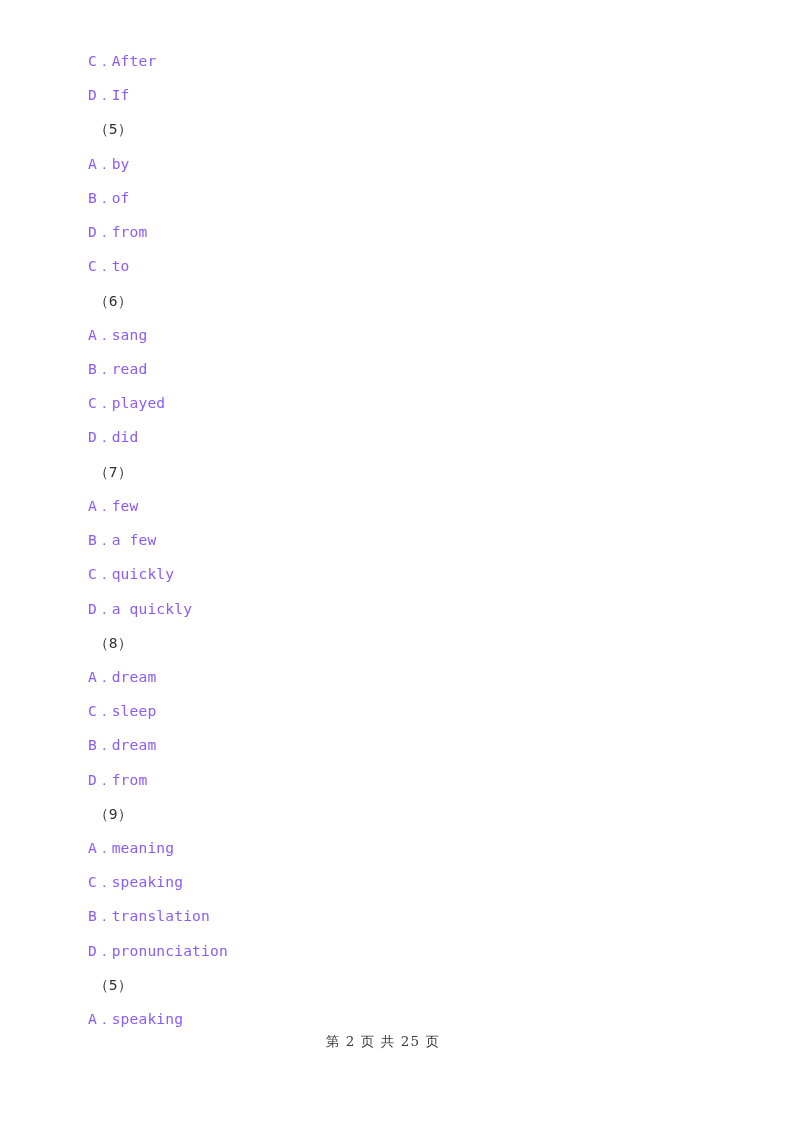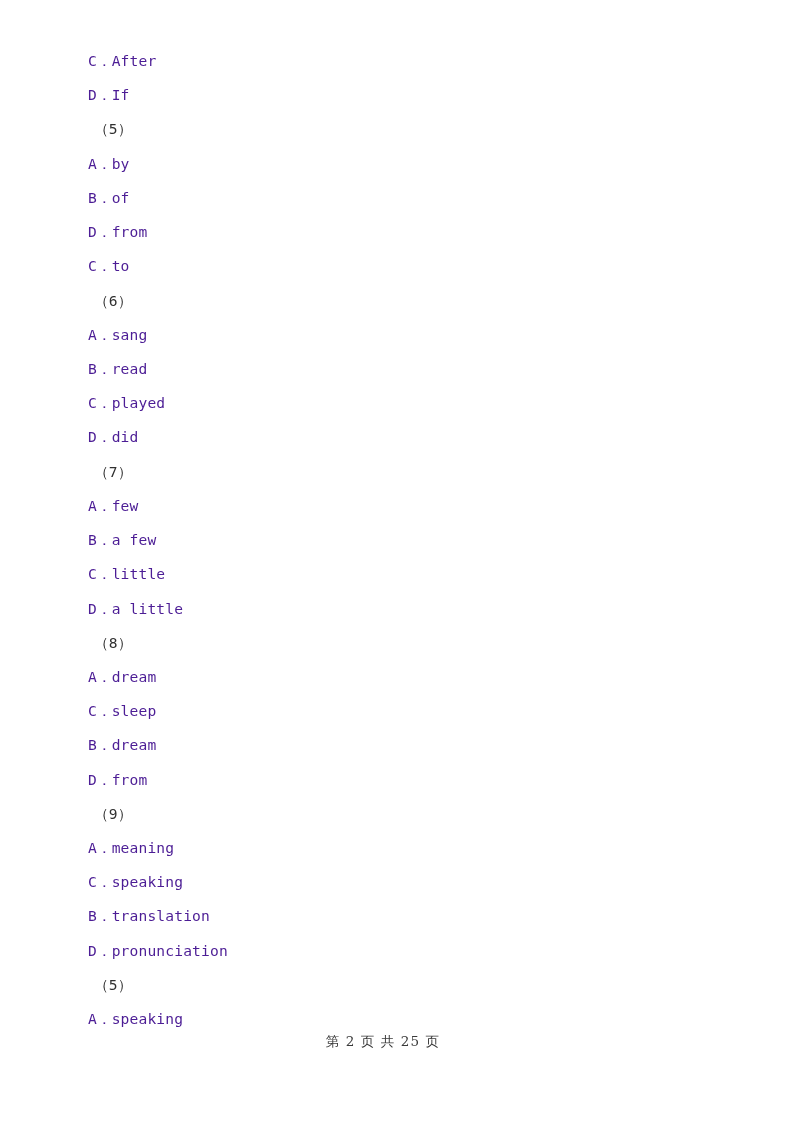--- a/index.html
+++ b/index.html
@@ -33,21 +33,21 @@
     top: 44px;
     width: 660px;
   }
 
   .doc-line {
     font-size: 14.6px;
     line-height: 34.22px;
     height: 34.22px;
     letter-spacing: 0.15px;
     white-space: pre;
-    color: #4c1d95;
+    color: #8b5cf6;
   }
 
   .doc-line.q-number {
     padding-left: 6px;
     color: #303030;
   }
 
   .doc-line.option {
     padding-left: 0;
   }
@@ -84,22 +84,22 @@
       <div class="doc-line option">D．from</div>
       <div class="doc-line option">C．to</div>
       <div class="doc-line q-number">（6）</div>
       <div class="doc-line option">A．sang</div>
       <div class="doc-line option">B．read</div>
       <div class="doc-line option">C．played</div>
       <div class="doc-line option">D．did</div>
       <div class="doc-line q-number">（7）</div>
       <div class="doc-line option">A．few</div>
       <div class="doc-line option">B．a few</div>
-      <div class="doc-line option">C．little</div>
-      <div class="doc-line option">D．a little</div>
+      <div class="doc-line option">C．quickly</div>
+      <div class="doc-line option">D．a quickly</div>
       <div class="doc-line q-number">（8）</div>
       <div class="doc-line option">A．dream</div>
       <div class="doc-line option">C．sleep</div>
       <div class="doc-line option">B．dream</div>
       <div class="doc-line option">D．from</div>
       <div class="doc-line q-number">（9）</div>
       <div class="doc-line option">A．meaning</div>
       <div class="doc-line option">C．speaking</div>
       <div class="doc-line option">B．translation</div>
       <div class="doc-line option">D．pronunciation</div>

